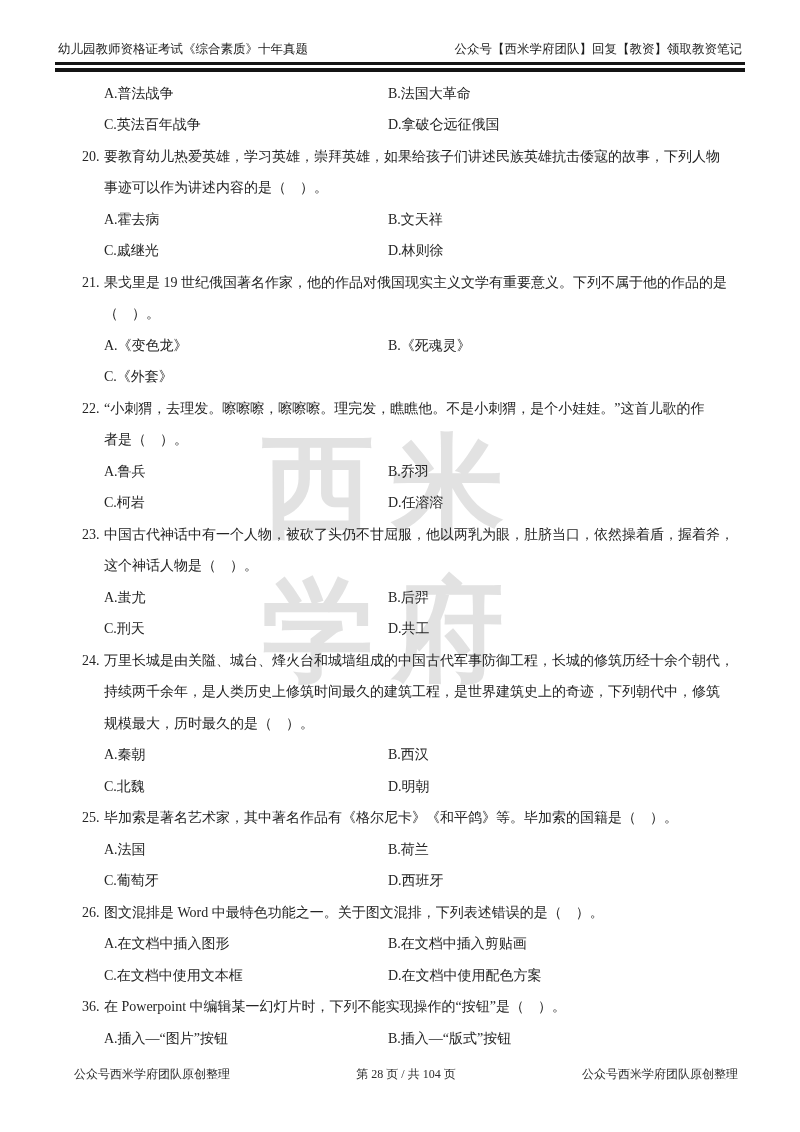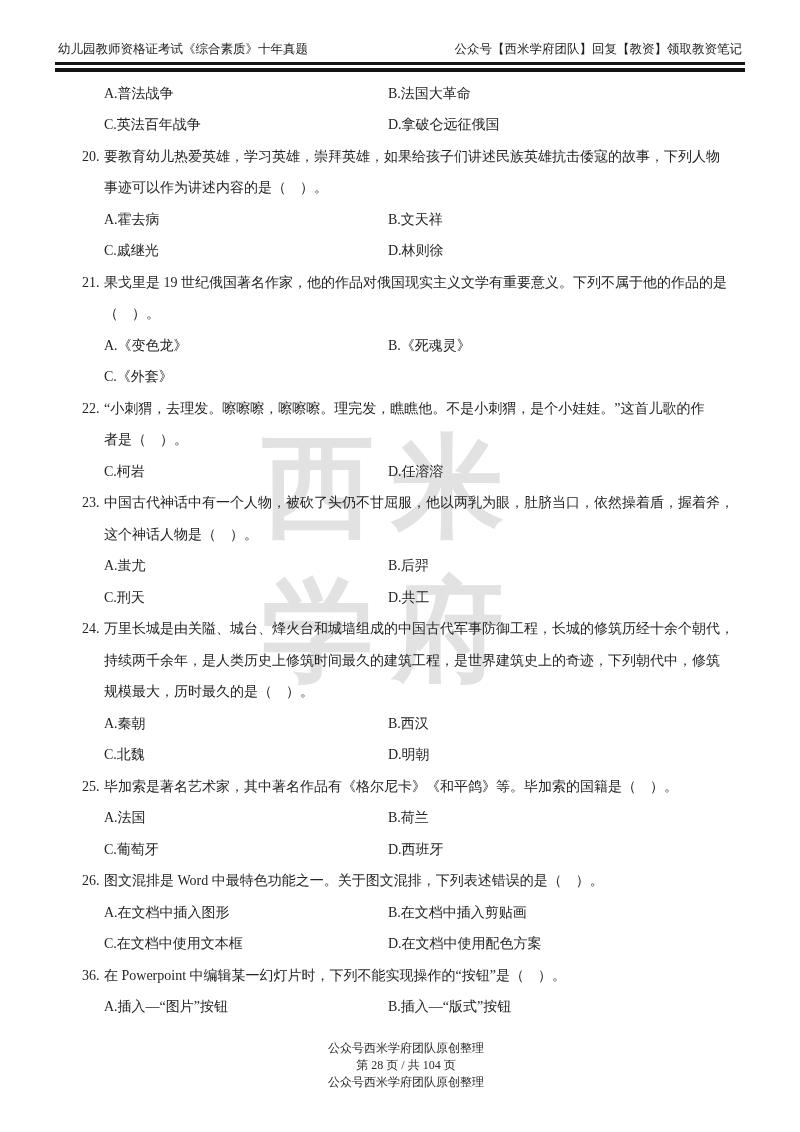--- a/index.html
+++ b/index.html
@@ -24,23 +24,23 @@
   .content{position:absolute;top:78px;left:82px;right:56px;z-index:1;}
   .row{height:31.5px;display:flex;align-items:center;font-size:14px;
        color:#242424;white-space:nowrap;overflow:visible;}
   .qnum{flex:0 0 22px;width:22px;}
   .qtext{flex:1;}
   .cont{padding-left:22px;}
   .opts{padding-left:22px;}
   .opt-left{flex:0 0 284px;width:284px;}
   .opt-right{flex:1;}
   .footer{
-    position:absolute;top:1040px;left:74px;right:62px;z-index:1;
+    position:absolute;top:1066px;left:74px;right:62px;z-index:1;
     display:flex;justify-content:space-between;align-items:center;
-    font-size:12px;color:#2a2a2a;white-space:nowrap;flex-direction:column;
+    font-size:12px;color:#2a2a2a;white-space:nowrap;
   }
 </style>
 </head>
 <body>
 
 <div class="page">
 
   <div class="watermark">
     <div>西米</div>
     <div>学府</div>
@@ -92,20 +92,24 @@
     </div>
     <div class="row opts">
       <span class="opt-left">C.《外套》</span>
     </div>
 
     <div class="row">
       <span class="qnum">22.</span>
       <span class="qtext">“小刺猬，去理发。嚓嚓嚓，嚓嚓嚓。理完发，瞧瞧他。不是小刺猬，是个小娃娃。”这首儿歌的作</span>
     </div>
     <div class="row cont">者是（　）。</div>
+    <div class="row opts">
+      <span class="opt-left">A.鲁兵</span>
+      <span class="opt-right">B.乔羽</span>
+    </div>
     <div class="row opts">
       <span class="opt-left">C.柯岩</span>
       <span class="opt-right">D.任溶溶</span>
     </div>
 
     <div class="row">
       <span class="qnum">23.</span>
       <span class="qtext">中国古代神话中有一个人物，被砍了头仍不甘屈服，他以两乳为眼，肚脐当口，依然操着盾，握着斧，</span>
     </div>
     <div class="row cont">这个神话人物是（　）。</div>

